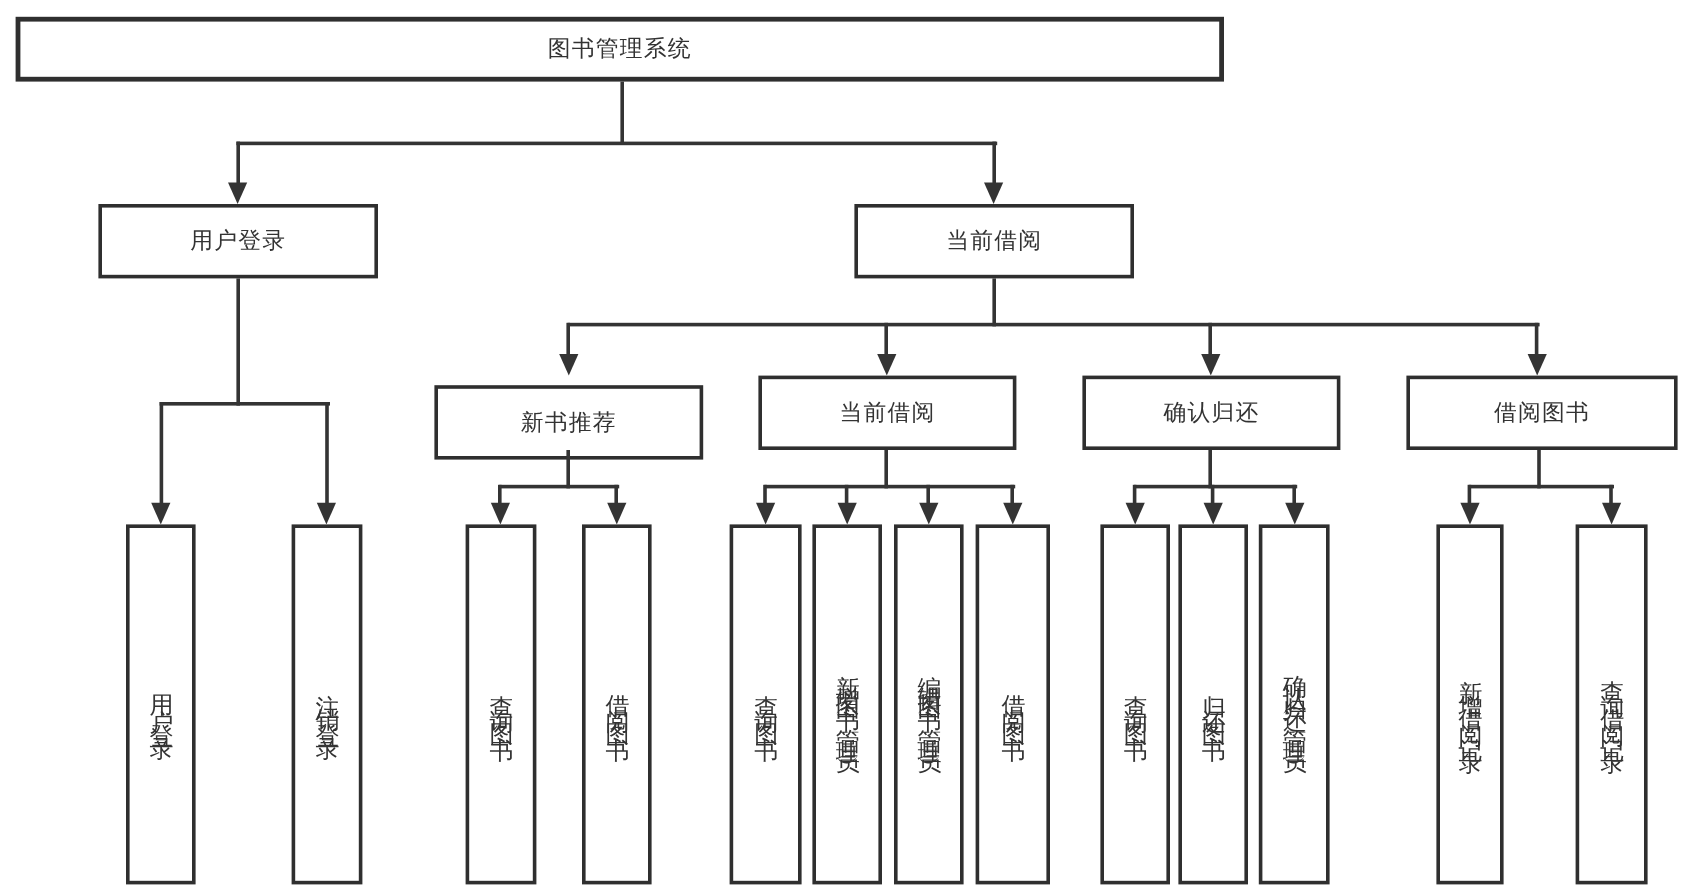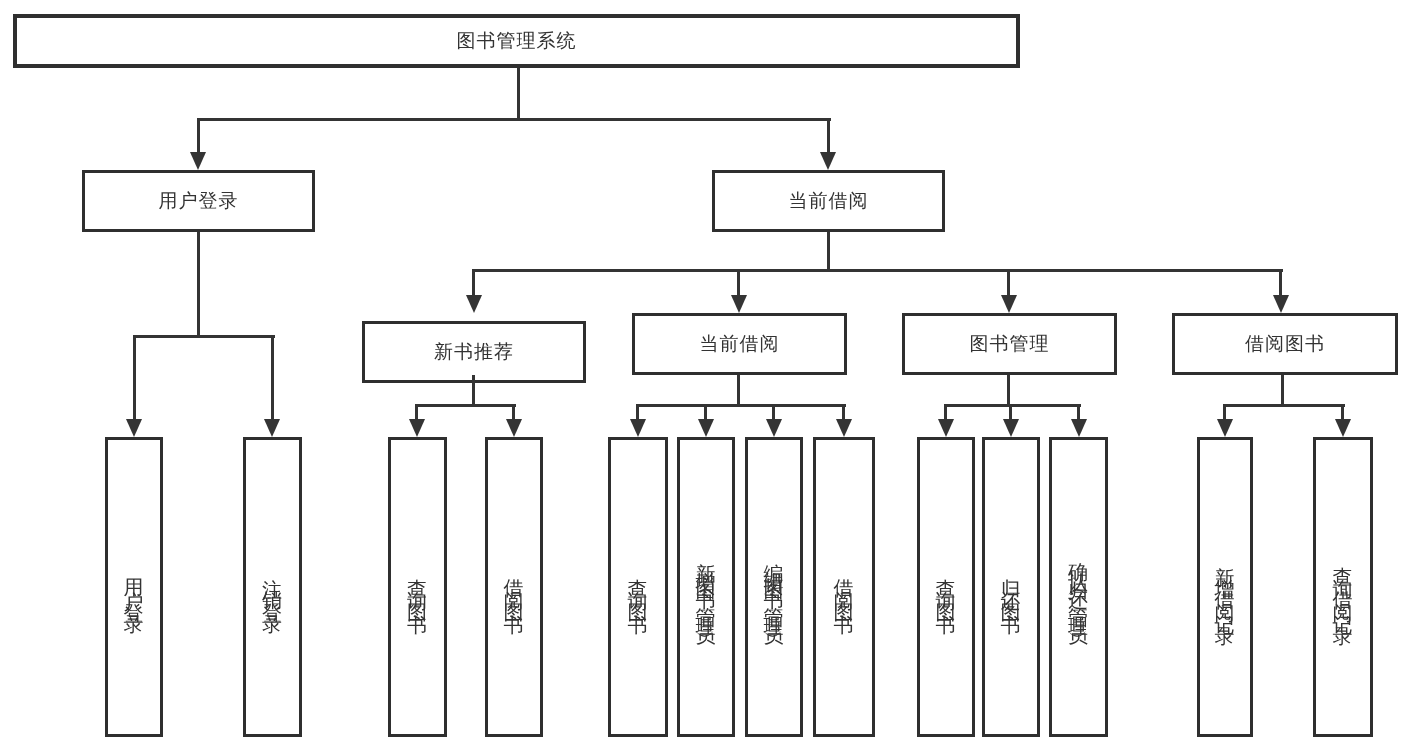--- a/index.html
+++ b/index.html
@@ -94,21 +94,21 @@
   <div class="vline" style="left:1279px;top:269px;width:3px;height:28px"></div>
   <div class="arrowhead" style="left:1273px;top:295px"></div>
 
   <div class="box" style="left:362px;top:321px;width:224px;height:62px">
     <span class="nlabel">新书推荐</span>
   </div>
   <div class="box" style="left:632px;top:313px;width:215px;height:62px">
     <span class="nlabel">当前借阅</span>
   </div>
   <div class="box" style="left:902px;top:313px;width:215px;height:62px">
-    <span class="nlabel">图书管理</span>
+    <span class="nlabel">确认归还</span>
   </div>
   <div class="box" style="left:1172px;top:313px;width:226px;height:62px">
     <span class="nlabel">借阅图书</span>
   </div>
 
   <div class="vline" style="left:472px;top:375px;width:3px;height:32px"></div>
   <div class="hline" style="left:416px;top:404px;width:100px;height:3px"></div>
   <div class="vline" style="left:415px;top:404px;width:3px;height:17px"></div>
   <div class="arrowhead" style="left:409px;top:419px"></div>
   <div class="vline" style="left:512px;top:404px;width:3px;height:17px"></div>

